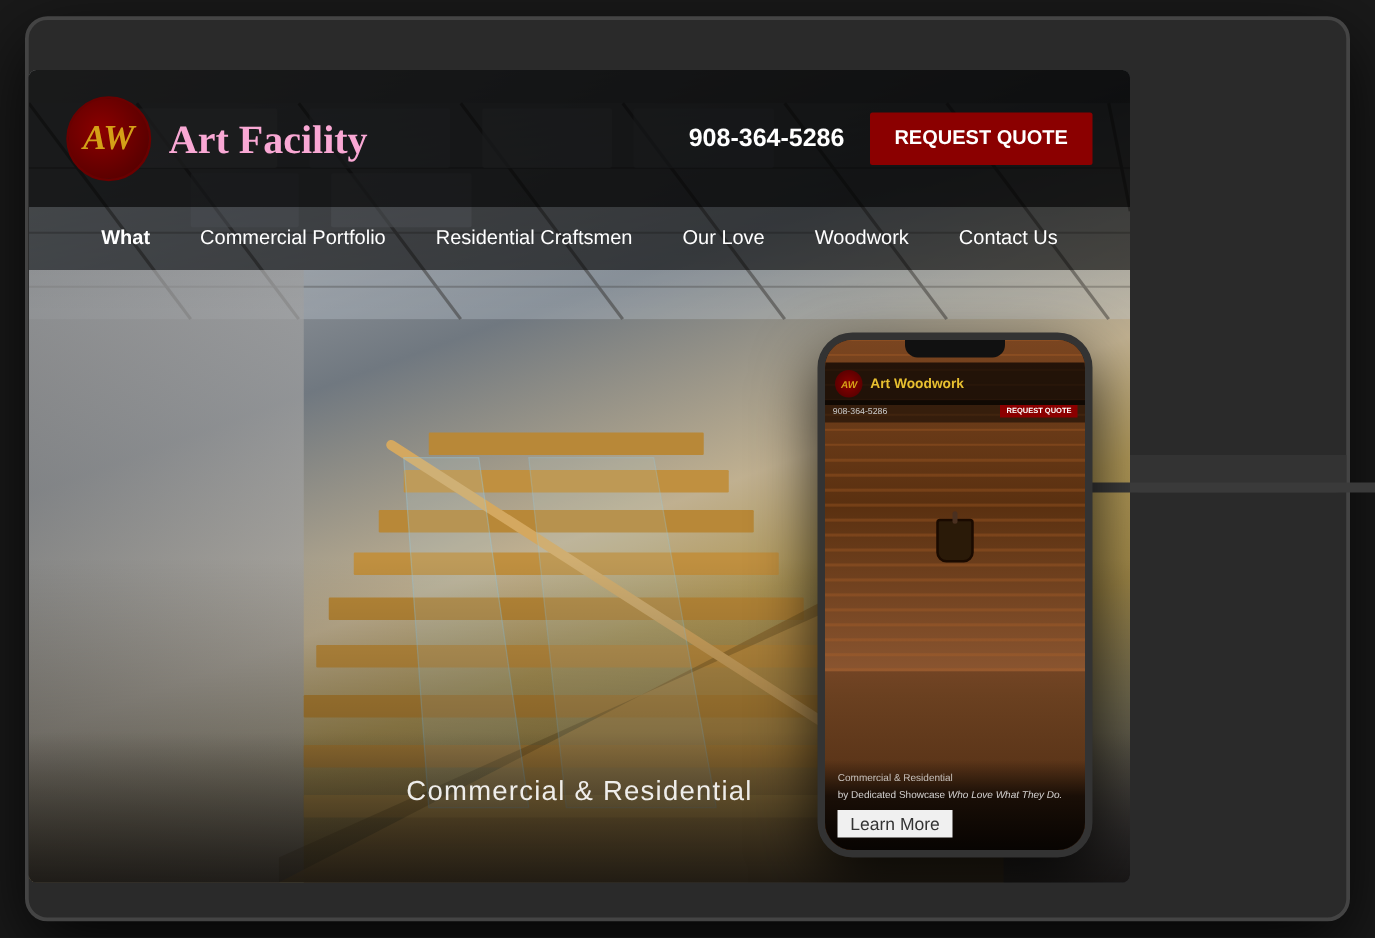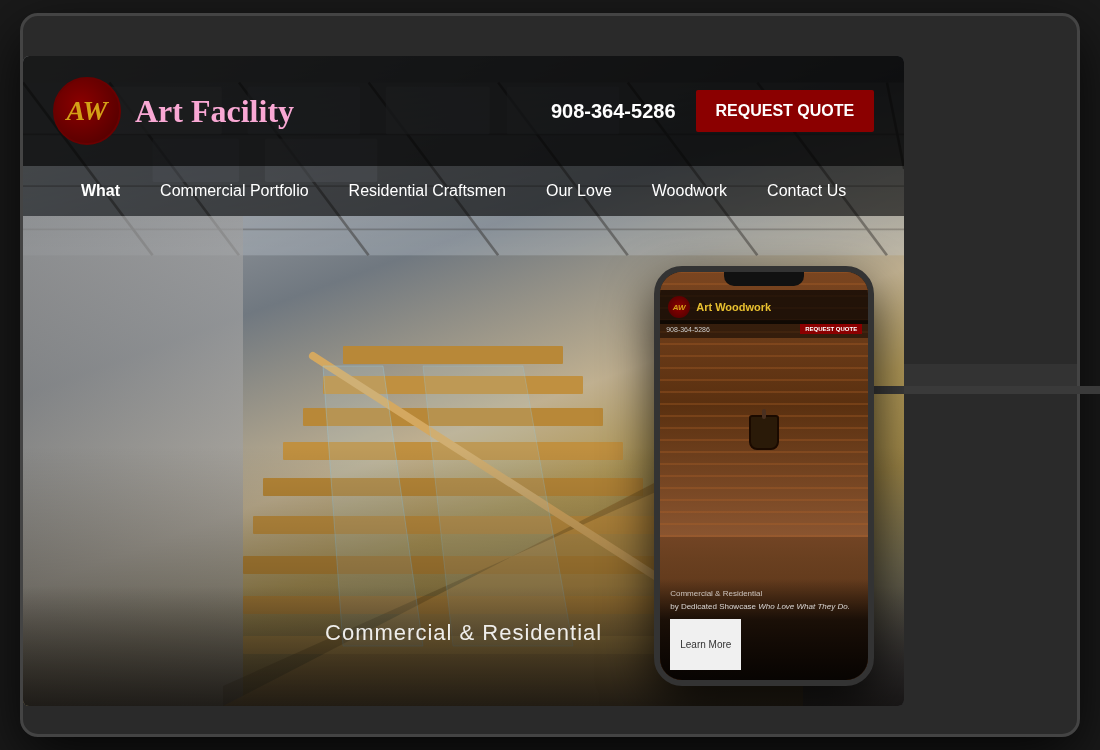--- a/index.html
+++ b/index.html
@@ -334,22 +334,22 @@
       color: rgba(255,255,255,0.8);
       font-size: 8px;
       margin-bottom: 8px;
     }
     .phone-byline em {
       font-style: italic;
     }
     .phone-learn-btn {
       background: #f0f0f0;
       color: #333;
-      font-size: 10px;
-      padding: 20px 10px;
+      font-size: 14px;
+      padding: 3px 10px;
       display: inline-block;
       cursor: pointer;
     }
 
     
     .interior-visual {
       position: absolute;
       top: 0;
       left: 0;
       width: 100%;

